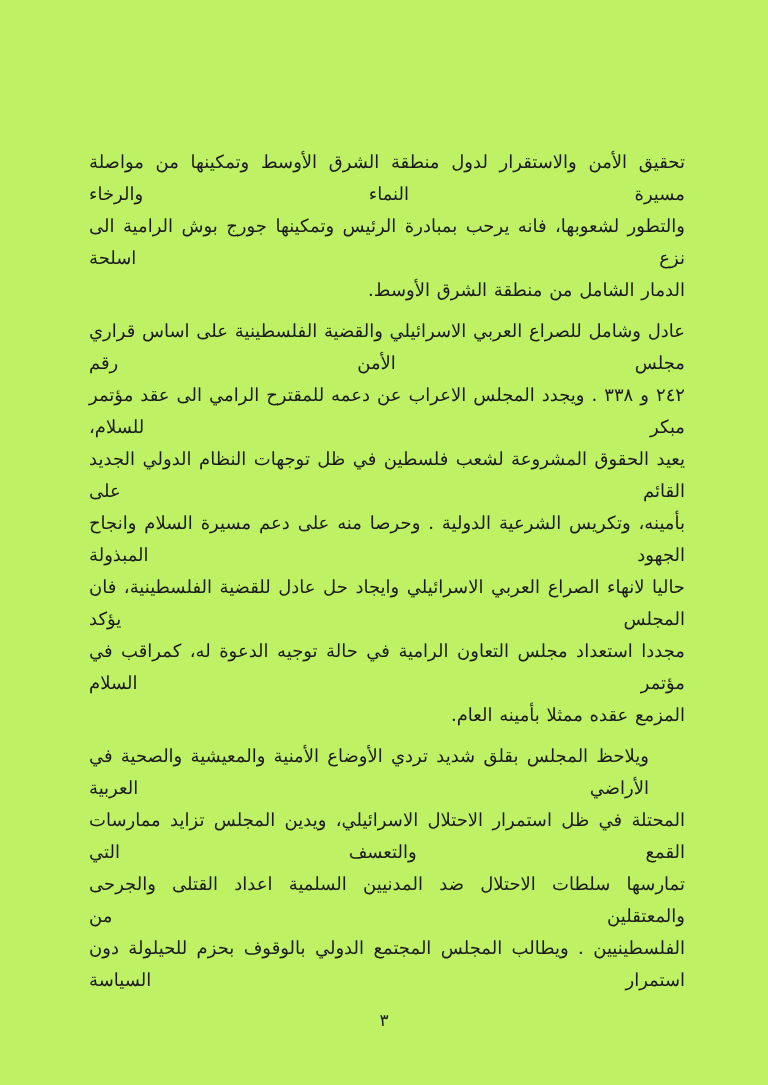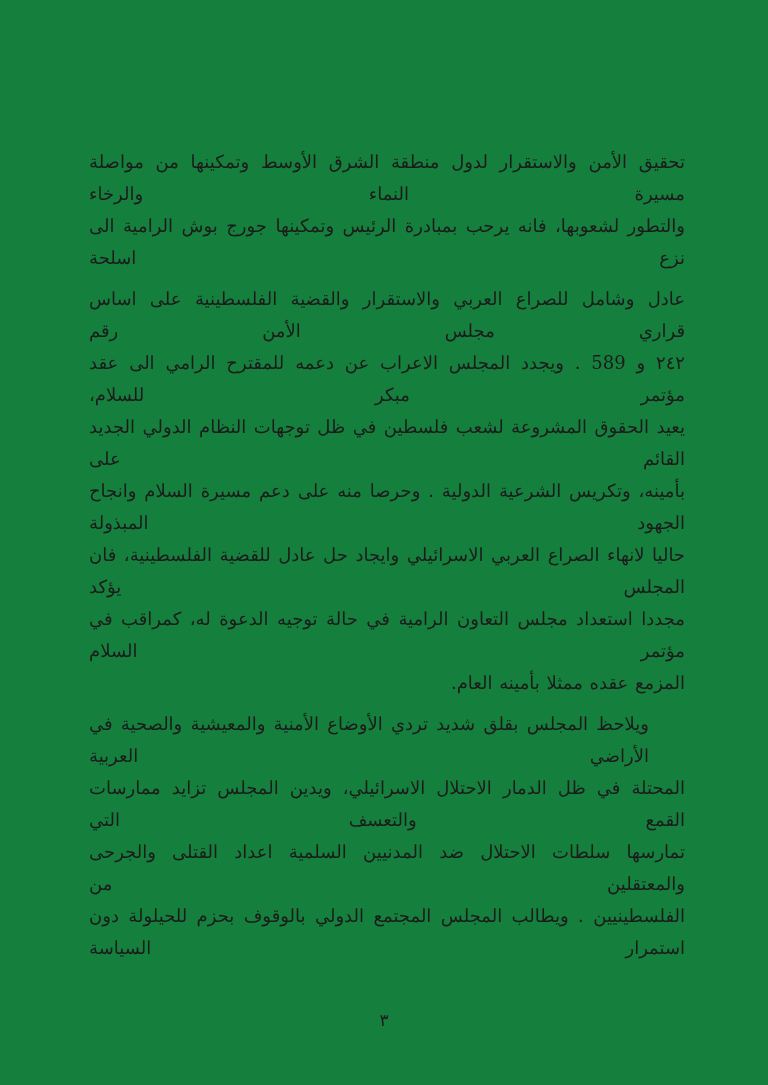--- a/index.html
+++ b/index.html
@@ -4,21 +4,21 @@
 <style>
   html, body {
     margin: 0;
     padding: 0;
     background: #ffffff;
   }
   .page {
     position: relative;
     width: 768px;
     height: 1085px;
-    background: #15803d;
+    background: #bef264;
     color: #1b1b1b;
     font-family: "DejaVu Serif", "Liberation Serif", serif;
     overflow: hidden;
   }
   .text-block {
     position: absolute;
     top: 146px;
     right: 83px;
     left: 89px;
     direction: rtl;
@@ -57,31 +57,32 @@
   }
 </style>
 </head>
 <body>
 
 <div class="page">
   <div class="text-block">
       <div class="paragraph">
         <div class="line">تحقيق الأمن والاستقرار لدول منطقة الشرق الأوسط وتمكينها من مواصلة مسيرة النماء والرخاء</div>
         <div class="line">والتطور لشعوبها، فانه يرحب بمبادرة الرئيس وتمكينها جورج بوش الرامية الى نزع اسلحة</div>
+        <div class="line last">الدمار الشامل من منطقة الشرق الأوسط.</div>
       </div>
       <div class="paragraph">
-        <div class="line">عادل وشامل للصراع العربي والاستقرار والقضية الفلسطينية على اساس قراري مجلس الأمن رقم</div>
-        <div class="line">٢٤٢ و 589 . ويجدد المجلس الاعراب عن دعمه للمقترح الرامي الى عقد مؤتمر مبكر للسلام،</div>
+        <div class="line">عادل وشامل للصراع العربي الاسرائيلي والقضية الفلسطينية على اساس قراري مجلس الأمن رقم</div>
+        <div class="line">٢٤٢ و ٣٣٨ . ويجدد المجلس الاعراب عن دعمه للمقترح الرامي الى عقد مؤتمر مبكر للسلام،</div>
         <div class="line">يعيد الحقوق المشروعة لشعب فلسطين في ظل توجهات النظام الدولي الجديد القائم على</div>
         <div class="line">بأمينه، وتكريس الشرعية الدولية . وحرصا منه على دعم مسيرة السلام وانجاح الجهود المبذولة</div>
         <div class="line">حاليا لانهاء الصراع العربي الاسرائيلي وايجاد حل عادل للقضية الفلسطينية، فان المجلس يؤكد</div>
         <div class="line">مجددا استعداد مجلس التعاون الرامية في حالة توجيه الدعوة له، كمراقب في مؤتمر السلام</div>
         <div class="line last">المزمع عقده ممثلا بأمينه العام.</div>
       </div>
       <div class="paragraph">
         <div class="line indent">ويلاحظ المجلس بقلق شديد تردي الأوضاع الأمنية والمعيشية والصحية في الأراضي العربية</div>
-        <div class="line">المحتلة في ظل الدمار الاحتلال الاسرائيلي، ويدين المجلس تزايد ممارسات القمع والتعسف التي</div>
+        <div class="line">المحتلة في ظل استمرار الاحتلال الاسرائيلي، ويدين المجلس تزايد ممارسات القمع والتعسف التي</div>
         <div class="line">تمارسها سلطات الاحتلال ضد المدنيين السلمية اعداد القتلى والجرحى والمعتقلين من</div>
         <div class="line">الفلسطينيين . ويطالب المجلس المجتمع الدولي بالوقوف بحزم للحيلولة دون استمرار السياسة</div>
       </div>
     </div>
   <div class="page-number">٣</div>
 </div>
 
 </body></html>

